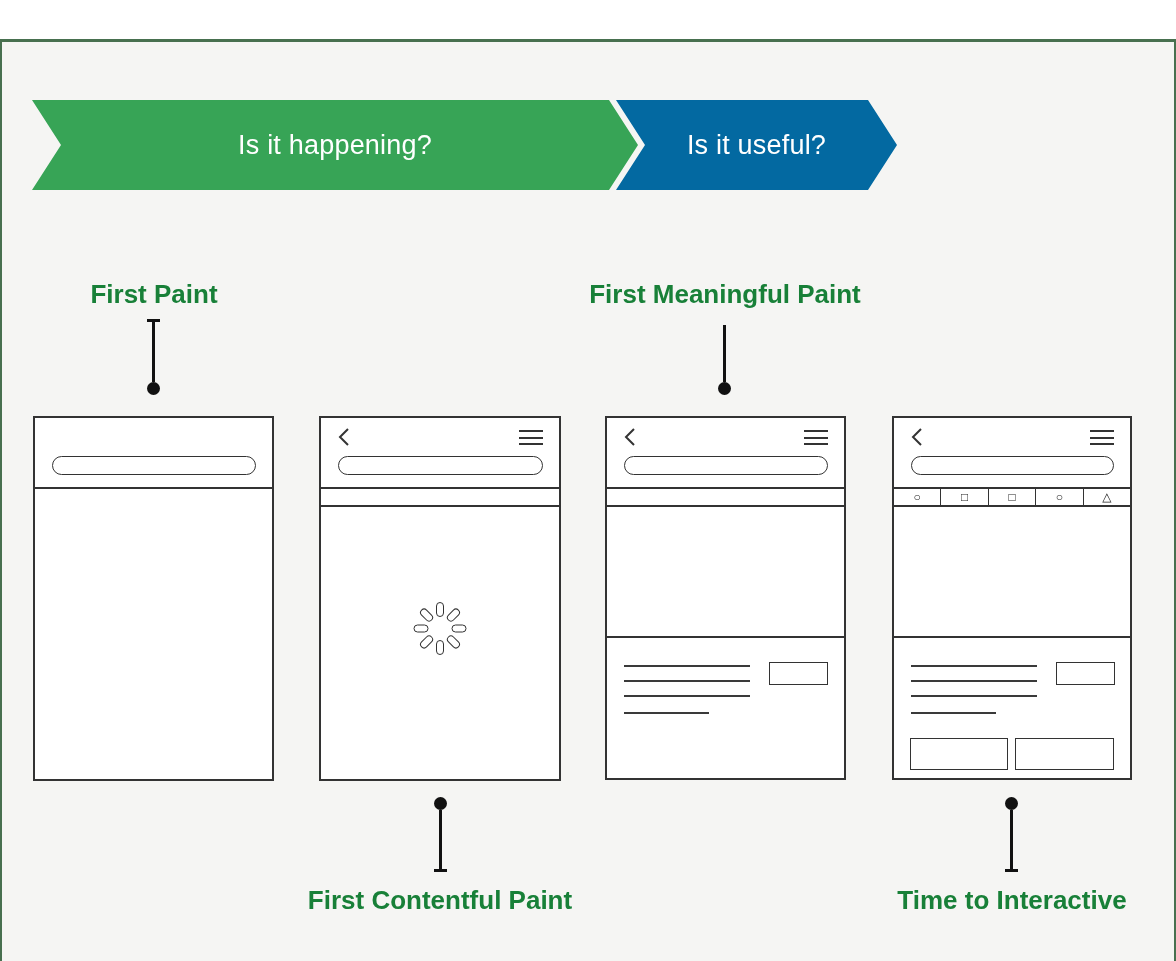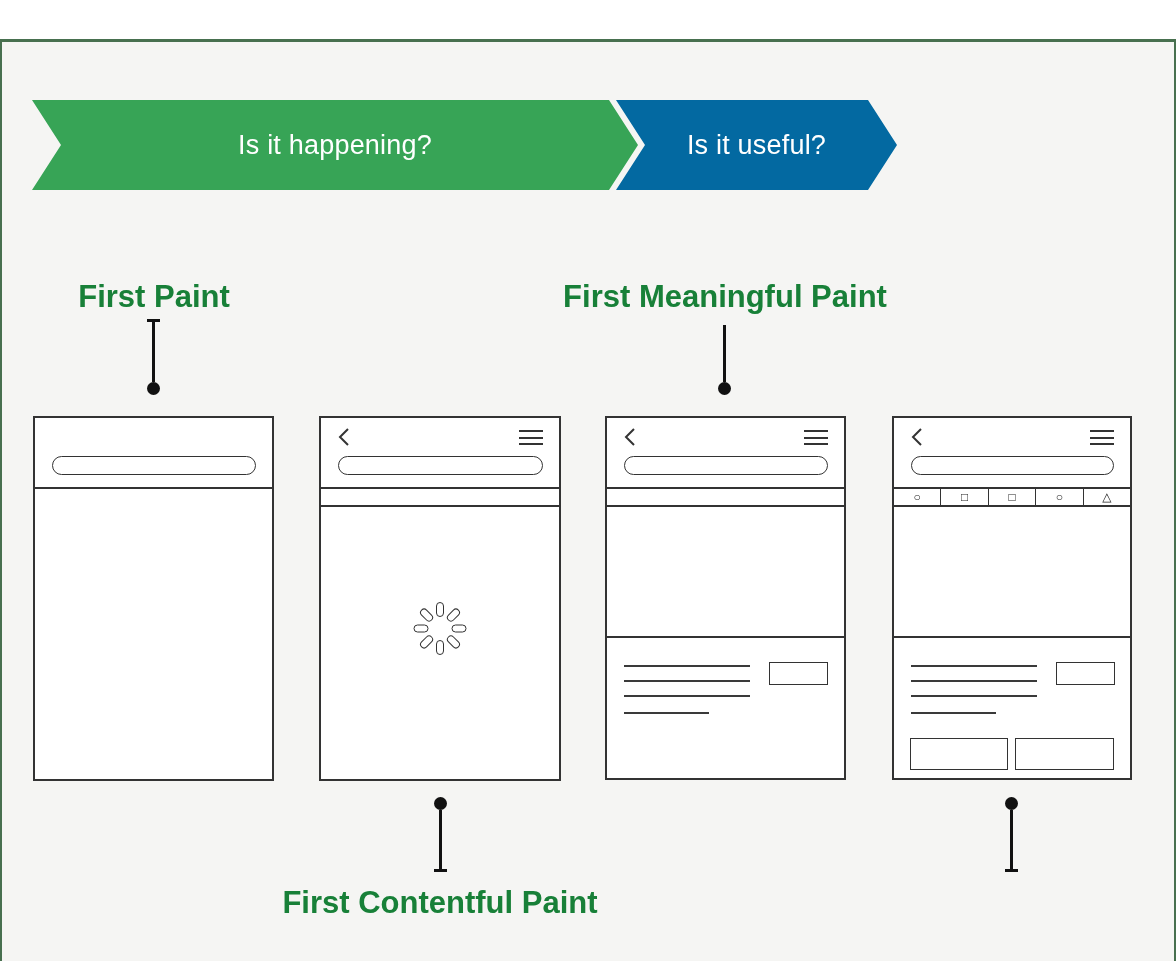--- a/index.html
+++ b/index.html
@@ -16,21 +16,21 @@
     display:flex; align-items:center; justify-content:center;
     color:#fff; font-size:27px; font-weight:500; letter-spacing:.2px;
     clip-path:polygon(0 0, calc(100% - 29px) 0, 100% 50%, calc(100% - 29px) 100%, 0 100%, 29px 50%);
   }
   .arrow-1{left:30px;  width:606px; background:#37a456;}
   .arrow-2{left:614px; width:281px; background:#0369a1;}
   .arrow-3{left:873px; width:269px; background:#27823e; padding-left:8px; box-sizing:border-box;}
   
   .metric-label{
     position:absolute; transform:translateX(-50%); white-space:nowrap;
-    color:#188038; font-size:31px; font-weight:700;
+    color:#188038; font-size:26px; font-weight:700;
   }
   .lbl-fp {left:152px;  top:237px;}
   .lbl-fmp{left:723px;  top:237px;}
   .lbl-fcp{left:438px;  top:843px;}
   .lbl-tti{left:1010px; top:843px;}
   
   .connector{
     position:absolute; width:14px; transform:translateX(-50%);
     display:flex; flex-direction:column; align-items:center;
   }
@@ -99,20 +99,21 @@
   <div class="arrow arrow-1">
     <span>Is it happening?</span>
   </div>
   <div class="arrow arrow-2">
     <span>Is it useful?</span>
   </div>
 
   <div class="metric-label lbl-fp">First Paint</div>
   <div class="metric-label lbl-fmp">First Meaningful Paint</div>
   <div class="metric-label lbl-fcp">First Contentful Paint</div>
+  <div class="metric-label lbl-tti">Time to Interactive</div>
 
   <div class="connector conn-fp">
     <div class="cap"></div>
     <div class="stem"></div>
     <div class="dot"></div>
   </div>
   <div class="connector conn-fmp">
     <div class="stem"></div>
     <div class="dot"></div>
   </div>

